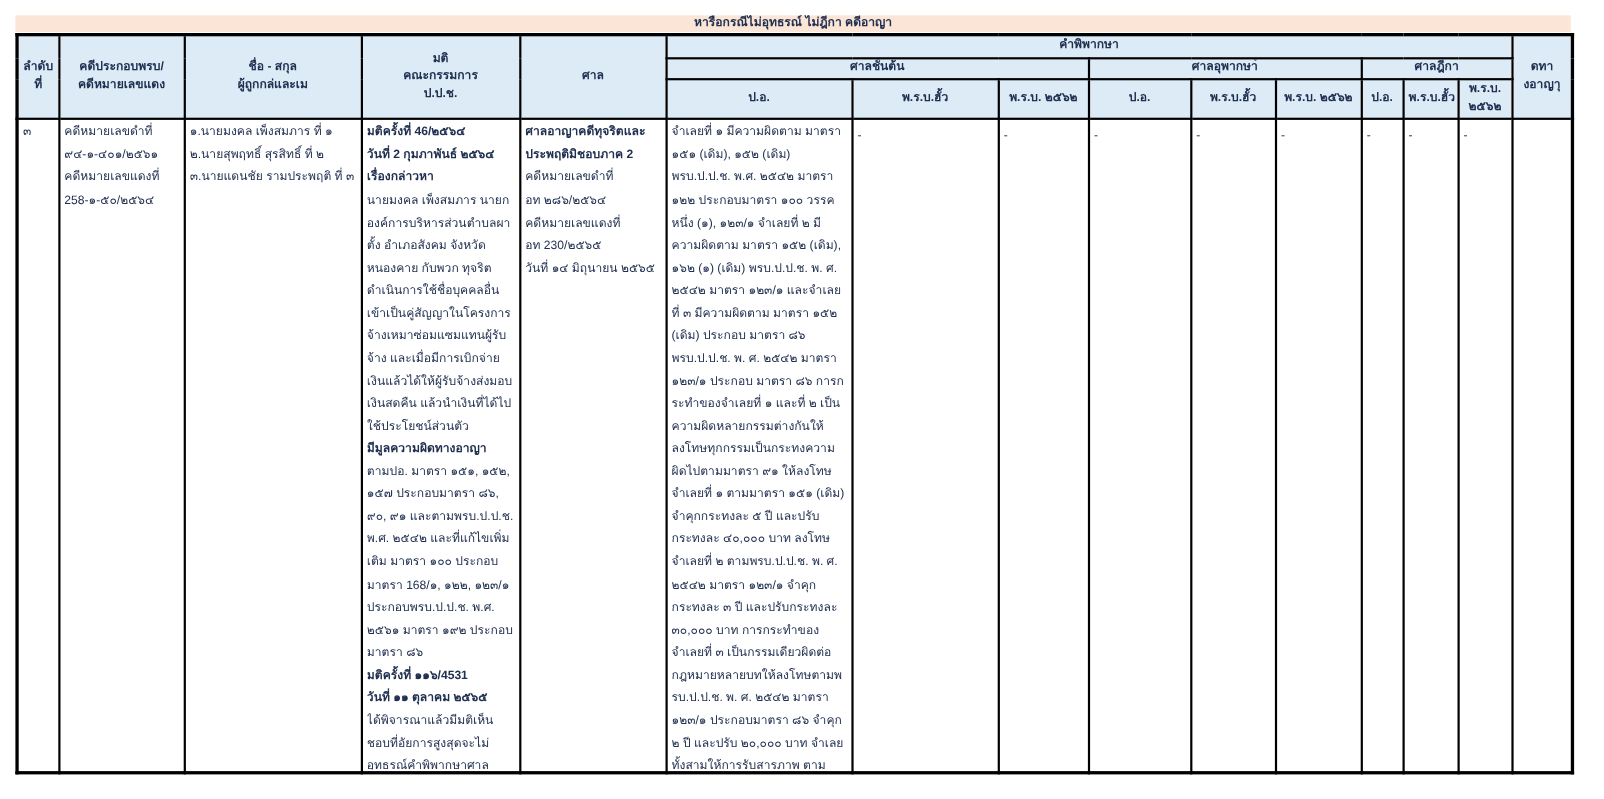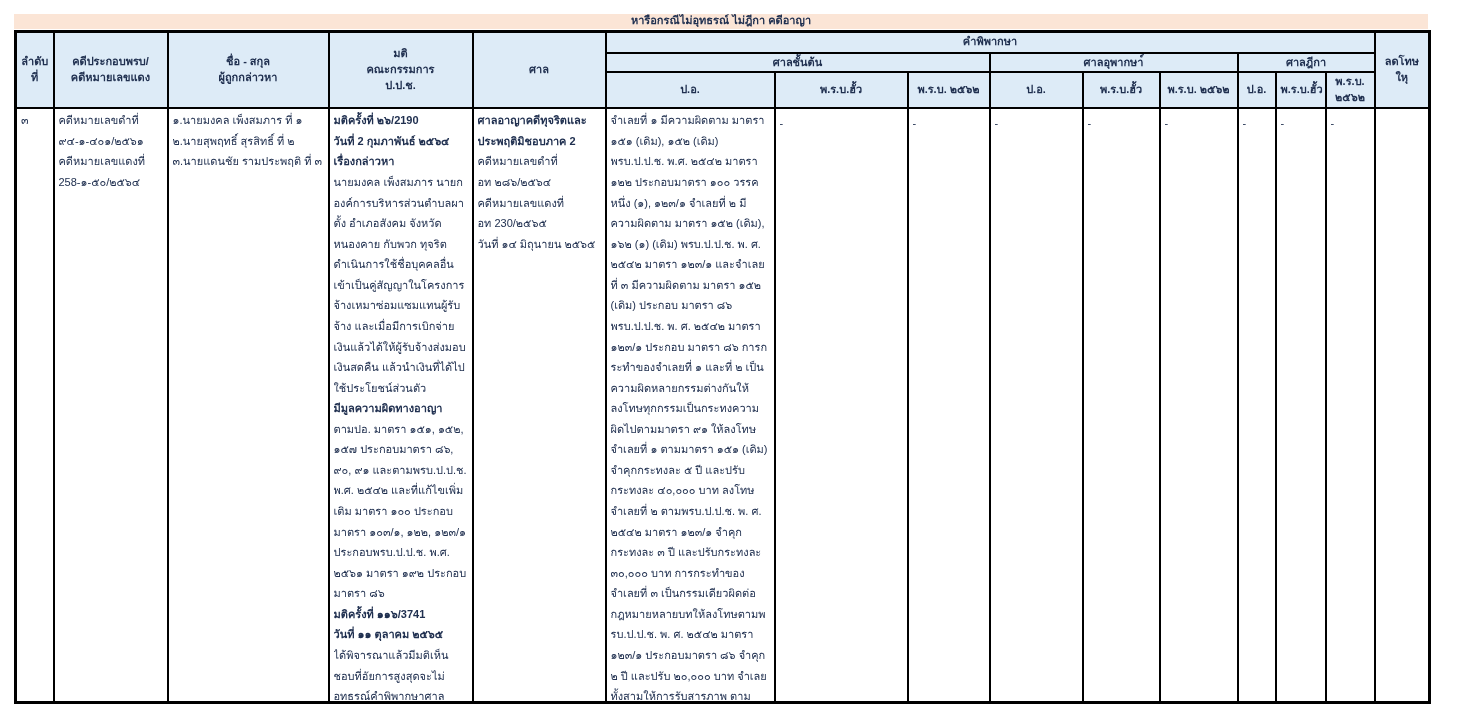--- a/index.html
+++ b/index.html
@@ -40,21 +40,21 @@
   }
   .case-table thead th{
     background:var(--header-bg);
     font-weight:bold;
     text-align:center;
     vertical-align:middle;
     line-height:1.45;
   }
   .prewrap{white-space:pre-line;}
   .r1{height:21px;}
-  .r2{height:18px;}
+  .r2{height:18px;font-family:Liberation Mono, monospace;}
   .r3{height:34px;}
   .case-table tbody td{
     vertical-align:top;
     text-align:left;
     line-height:1.87;
     height:594px;
   }
   .cell-clip{max-height:590px;overflow:hidden;}
   .b{font-weight:bold;}
   td.dash{text-align:center;padding-top:4px;}
@@ -86,27 +86,27 @@
         <col style="width:49px">
         <col style="width:55px">
     </colgroup>
     <thead>
       <tr class="r1">
         <th rowspan="3" class="prewrap">ลำดับ
 ที่</th>
         <th rowspan="3" class="prewrap">คดีประกอบพรบ/
 คดีหมายเลขแดง</th>
         <th rowspan="3" class="prewrap">ชื่อ - สกุล
-ผู้ถูกกล่าวหา</th>
+ผู้ถูกกล่และเม</th>
         <th rowspan="3" class="prewrap">มติ
 คณะกรรมการ
 ป.ป.ช.</th>
         <th rowspan="3">ศาล</th>
         <th colspan="9">คำพิพากษา</th>
-        <th rowspan="3">ลดโทษใหุ</th>
+        <th rowspan="3">ดทางอาญาุ</th>
       </tr>
       <tr class="r2">
         <th colspan="3">ศาลชั้นต้น</th>
         <th colspan="3">ศาลอุพากษา์</th>
         <th colspan="3">ศาลฎีกา</th>
       </tr>
       <tr class="r3">
         <th>ป.อ.</th>
         <th>พ.ร.บ.ฮั้ว</th>
         <th>พ.ร.บ. ๒๕๖๒</th>
@@ -134,27 +134,27 @@
         <td>
           <div class="cell-clip">
             <div>๑.นายมงคล เพ็งสมภาร ที่ ๑</div>
             <div>๒.นายสุพฤทธิ์ สุรสิทธิ์ ที่ ๒</div>
             <div>๓.นายแดนชัย รามประพฤติ ที่ ๓</div>
           </div>
         </td>
 
         <td>
           <div class="cell-clip">
-            <div class="b">มติครั้งที่ ๒๖/2190</div>
+            <div class="b">มติครั้งที่ 46/๒๕๖๔</div>
             <div class="b">วันที่ 2 กุมภาพันธ์ ๒๕๖๔</div>
             <div class="b">เรื่องกล่าวหา</div>
             <div>นายมงคล เพ็งสมภาร นายกองค์การบริหารส่วนตำบลผาตั้ง อำเภอสังคม จังหวัดหนองคาย กับพวก ทุจริตดำเนินการใช้ชื่อบุคคลอื่นเข้าเป็นคู่สัญญาในโครงการจ้างเหมาซ่อมแซมแทนผู้รับจ้าง และเมื่อมีการเบิกจ่ายเงินแล้วได้ให้ผู้รับจ้างส่งมอบเงินสดคืน แล้วนำเงินที่ได้ไปใช้ประโยชน์ส่วนตัว</div>
             <div class="b">มีมูลความผิดทางอาญา</div>
-            <div>ตามปอ. มาตรา ๑๕๑, ๑๕๒, ๑๕๗ ประกอบมาตรา ๘๖, ๙๐, ๙๑ และตามพรบ.ป.ป.ช. พ.ศ. ๒๕๔๒ และที่แก้ไขเพิ่มเติม มาตรา ๑๐๐ ประกอบมาตรา ๑๐๓/๑, ๑๒๒, ๑๒๓/๑ ประกอบพรบ.ป.ป.ช. พ.ศ. ๒๕๖๑ มาตรา ๑๙๒ ประกอบมาตรา ๘๖</div>
-            <div class="b">มติครั้งที่ ๑๑๖/3741</div>
+            <div>ตามปอ. มาตรา ๑๕๑, ๑๕๒, ๑๕๗ ประกอบมาตรา ๘๖, ๙๐, ๙๑ และตามพรบ.ป.ป.ช. พ.ศ. ๒๕๔๒ และที่แก้ไขเพิ่มเติม มาตรา ๑๐๐ ประกอบมาตรา 168/๑, ๑๒๒, ๑๒๓/๑ ประกอบพรบ.ป.ป.ช. พ.ศ. ๒๕๖๑ มาตรา ๑๙๒ ประกอบมาตรา ๘๖</div>
+            <div class="b">มติครั้งที่ ๑๑๖/4531</div>
             <div class="b">วันที่ ๑๑ ตุลาคม ๒๕๖๕</div>
             <div>ได้พิจารณาแล้วมีมติเห็นชอบที่อัยการสูงสุดจะไม่อุทธรณ์คำพิพากษาศาลอาญาคดีทุจริตและประพฤติมิชอบภาค ๔</div>
           </div>
         </td>
 
         <td>
           <div class="cell-clip">
             <div class="b">ศาลอาญาคดีทุจริตและประพฤติมิชอบภาค 2</div>
             <div>คดีหมายเลขดำที่</div>
             <div>อท ๒๘๖/๒๕๖๔</div>

